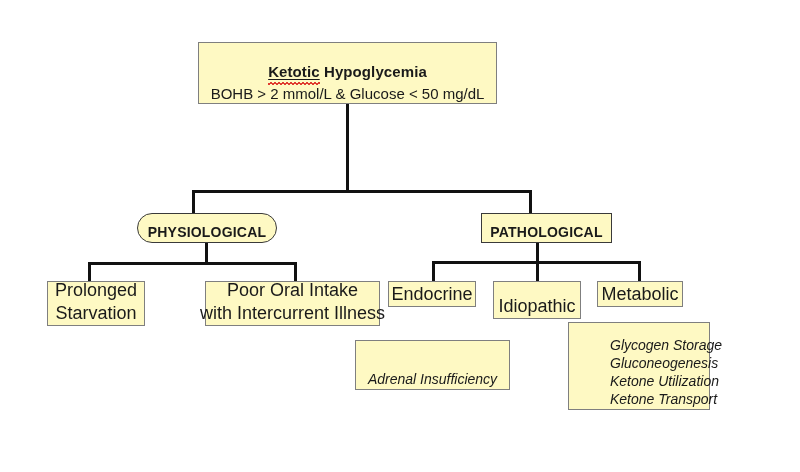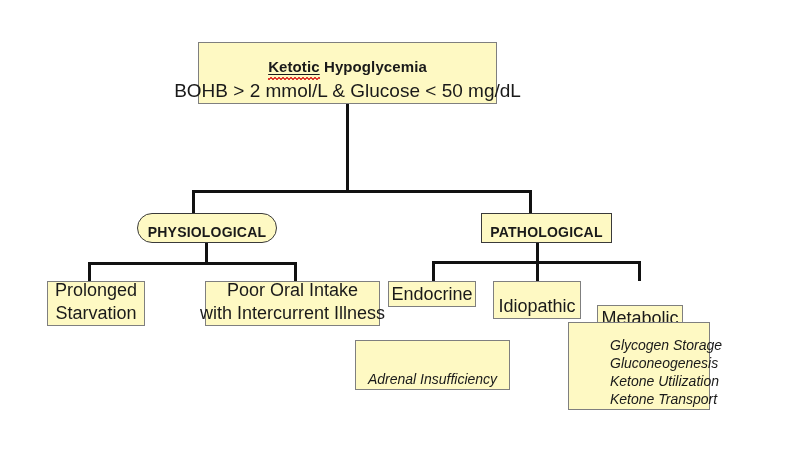--- a/index.html
+++ b/index.html
@@ -50,39 +50,39 @@
     content: "";
     position: absolute;
     left: 0; right: 0; bottom: -5px;
     height: 3px;
     background-image:
       radial-gradient(circle at 1px 2.2px, #e03a2f 1.1px, transparent 1.3px),
       radial-gradient(circle at 3px 0.8px, #e03a2f 1.1px, transparent 1.3px);
     background-size: 4px 3px;
     background-repeat: repeat-x;
   }
-  #box-root .criteria { font-size: 19px; }
+  #box-root .criteria { font-size: 15px; }
 
   
   .cat {
     font-weight: bold;
     font-size: 14px;
     letter-spacing: .2px;
     border: 1px solid #3a3a3a;
   }
   #box-physiological { left: 137px; top: 213px; width: 140px; height: 30px; border-radius: 15px; }
   #box-pathological  { left: 481px; top: 213px; width: 131px; height: 30px; }
 
   
   .leaf { font-size: 18px; }
   #box-prolonged  { left: 47px;  top: 281px; width: 98px;  height: 45px; }
   #box-poororal   { left: 205px; top: 281px; width: 175px; height: 45px; }
   #box-endocrine  { left: 388px; top: 281px; width: 88px;  height: 26px; }
   #box-idiopathic { left: 493px; top: 281px; width: 88px;  height: 38px; }
-  #box-metabolic  { left: 597px; top: 281px; width: 86px;  height: 26px; margin-top: 24px; }
+  #box-metabolic  { left: 597px; top: 281px; width: 86px;  height: 26px; }
 
   
   .italicbox { font-style: italic; font-size: 14px; }
   #box-endocrine-detail { left: 355px; top: 340px; width: 155px; height: 50px; }
   #box-metabolic-detail {
     left: 568px; top: 322px; width: 142px; height: 88px;
     align-items: flex-start;
     padding-left: 11px;
   }
   #box-metabolic-detail .line { text-align: left; margin-left: 30px; }

